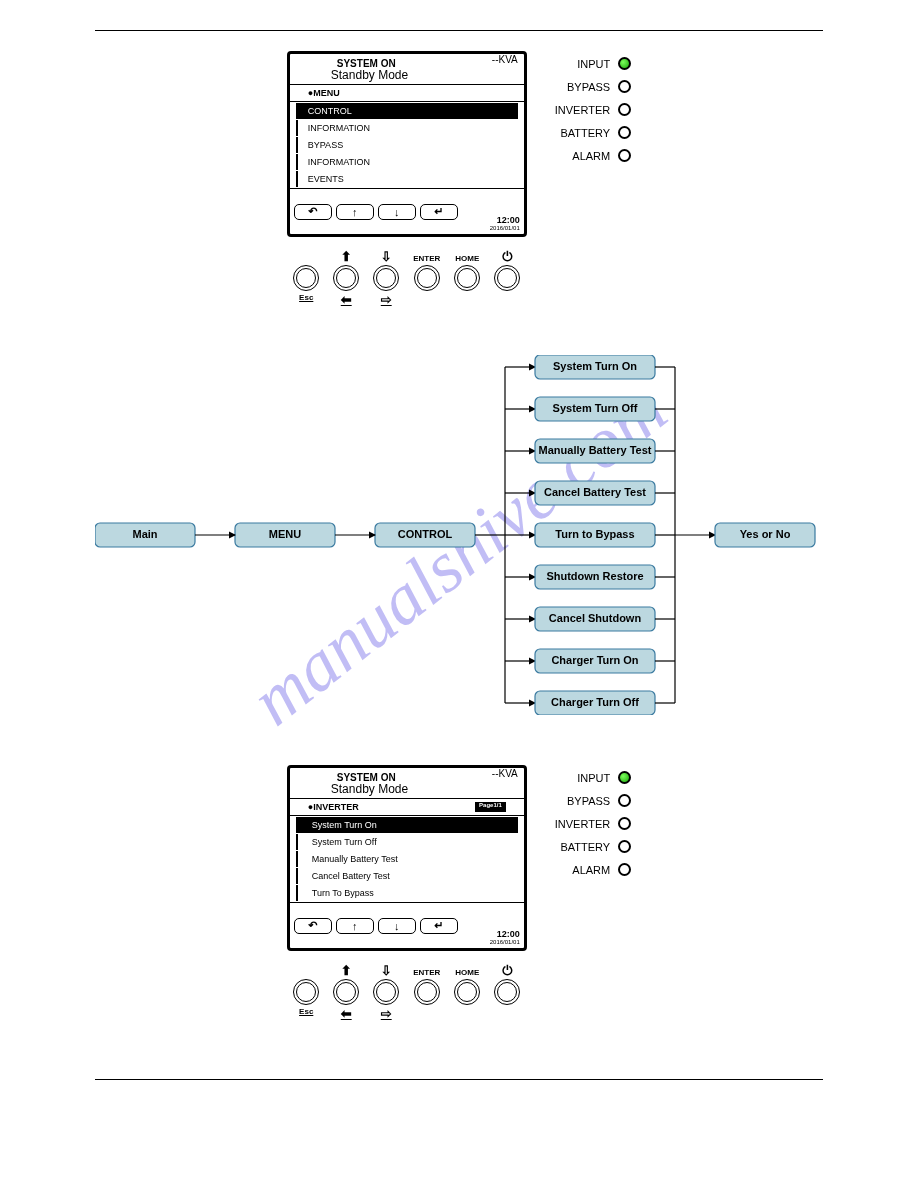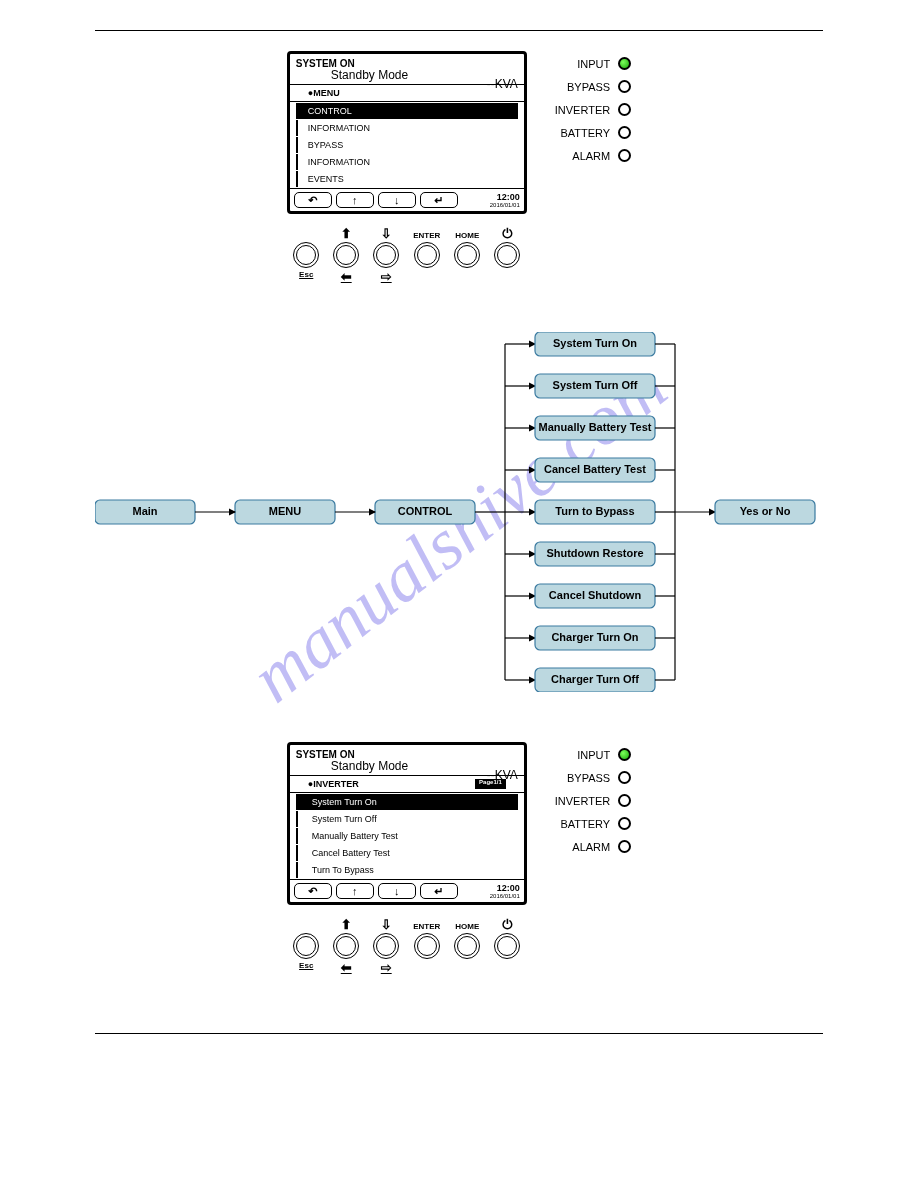--- a/index.html
+++ b/index.html
@@ -37,23 +37,23 @@
     border-radius: 4px;
     background: #fff;
     font-size: 9px;
     position: relative;
   }
   .lcd-header {
     padding: 4px 6px 2px 6px;
     line-height: 1.1;
     position: relative;
   }
-  .lcd-title { font-weight: bold; font-size: 10px; }
+  .lcd-title { font-weight: bold; font-size: 10px; margin-left: 41px; }
   .lcd-sub { font-size: 12px; margin-left: 35px; }
-  .lcd-kva { position: absolute; right: 6px; top: 24px; font-size: 12px; }
+  .lcd-kva { position: absolute; right: 6px; top: 0; font-size: 10px; }
   .lcd-crumb {
     font-weight: bold;
     font-size: 9px;
     padding: 3px 18px;
     border-top: 1px solid #000;
     border-bottom: 1px solid #000;
     display: flex;
     justify-content: space-between;
   }
   .page-tag {
@@ -77,21 +77,21 @@
     gap: 4px;
   }
   .lcd-softkey {
     border: 1.5px solid #000;
     border-radius: 5px;
     width: 38px; height: 16px;
     display: flex; align-items: center; justify-content: center;
     font-size: 11px; font-weight: bold;
   }
   .lcd-time { margin-left: auto; text-align: right; line-height: 1; }
-  .lcd-time .t { font-size: 9px; font-weight: bold; }
+  .lcd-time .t { font-size: 9px; font-weight: bold; margin-top: 24px; }
   .lcd-time .d { font-size: 6px; }
 
   .hardkeys-row {
     display: flex;
     gap: 14px;
     align-items: flex-end;
     margin-top: 6px;
   }
   .hk {
     display: flex;

